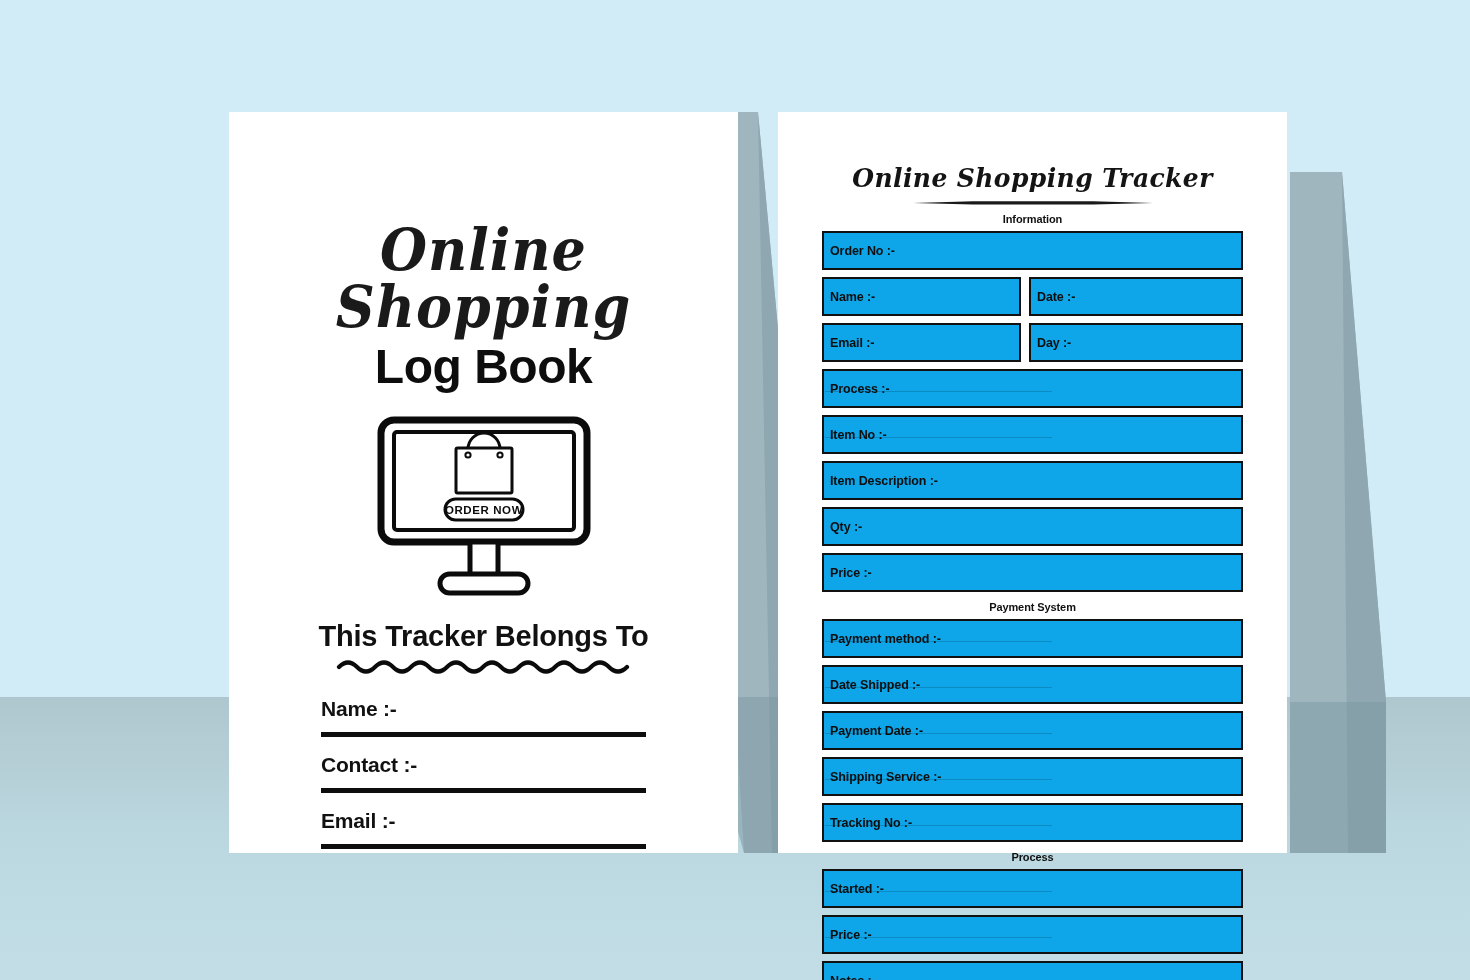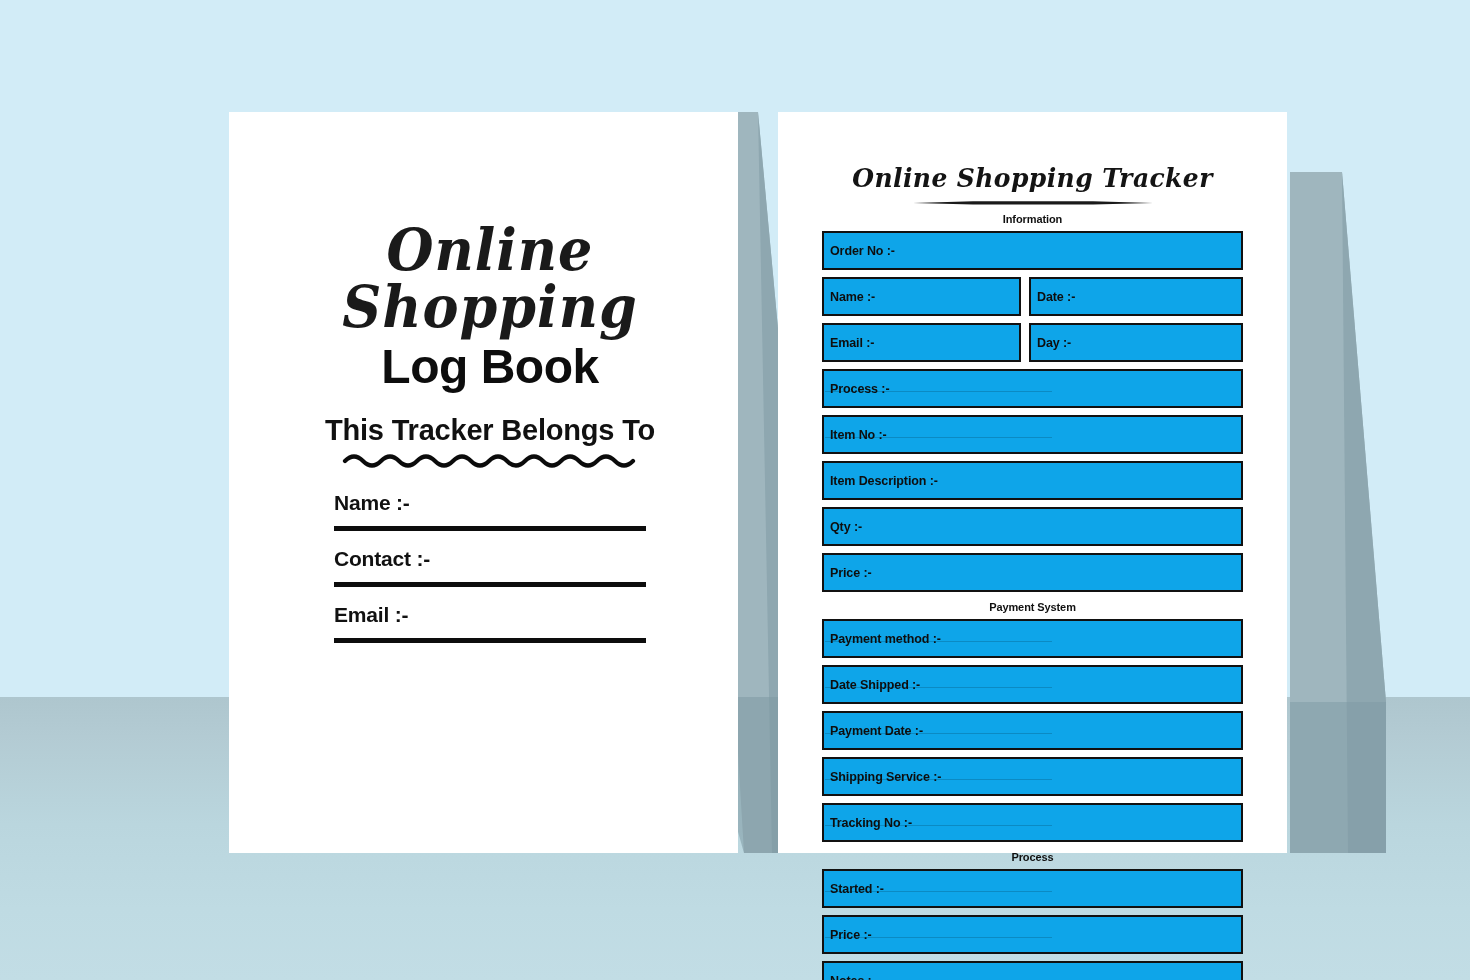--- a/index.html
+++ b/index.html
@@ -47,21 +47,21 @@
     width: 509px;
     height: 741px;
     background: #ffffff;
   }
   #page-cover  { left: 229px; }
   #page-inside { left: 778px; }
 
   
   .cover-inner {
     position: absolute;
-    left: 13px; right: 0;
+    left: 0; right: 0;
     top: 0;
     padding: 0 60px;
   }
 
   .title-script {
     text-align: center;
     font-family: "DejaVu Serif", serif;
     font-style: italic;
     font-weight: 700;
     font-size: 54px;
@@ -221,20 +221,42 @@
     </svg>
   </div>
 
   <div class="page" id="page-cover">
     <div class="cover-inner">
 
       <div class="title-script">Online Shopping</div>
 
       <div class="title-block">Log Book</div>
 
+      <div id="monitor-wrap">
+        <svg width="218" height="182" viewBox="0 0 218 182">
+
+          <rect x="6" y="4" width="206" height="122" rx="13" ry="13" fill="#fff" stroke="#0b0b0b" stroke-width="7"></rect>
+
+          <rect x="19" y="16" width="180" height="98" rx="3" ry="3" fill="#fff" stroke="#0b0b0b" stroke-width="4"></rect>
+
+          <rect x="81" y="32" width="56" height="45" rx="1.5" ry="1.5" fill="#fff" stroke="#0b0b0b" stroke-width="3"></rect>
+
+          <path d="M 93 33 a 16 16 0 0 1 32 0" fill="none" stroke="#0b0b0b" stroke-width="3"></path>
+
+          <circle cx="93" cy="39" r="2.6" fill="#fff" stroke="#0b0b0b" stroke-width="2"></circle>
+          <circle cx="125" cy="39" r="2.6" fill="#fff" stroke="#0b0b0b" stroke-width="2"></circle>
+
+          <rect x="70" y="83" width="78" height="21" rx="10.5" ry="10.5" fill="#fff" stroke="#0b0b0b" stroke-width="3"></rect>
+          <text x="109" y="97.5" text-anchor="middle" font-family="Liberation Sans, sans-serif" font-size="11.5" font-weight="700" letter-spacing="0.6" fill="#0b0b0b">ORDER NOW</text>
+
+          <rect x="95" y="126" width="28" height="33" fill="#fff" stroke="#0b0b0b" stroke-width="5"></rect>
+
+          <rect x="65" y="158" width="88" height="19" rx="9.5" ry="9.5" fill="#fff" stroke="#0b0b0b" stroke-width="5"></rect>
+        </svg>
+      </div>
 
       <div class="belongs-title">This Tracker Belongs To</div>
 
       <div id="wave-wrap">
         <svg width="298" height="22" viewBox="0 0 298 22">
           <path d="M 4 12 Q 13 3 22 12 T 40 12 T 58 12 T 76 12 T 94 12 T 112 12 T 130 12 T 148 12 T 166 12 T 184 12 T 202 12 T 220 12 T 238 12 T 256 12 T 274 12 T 292 12" fill="none" stroke="#0b0b0b" stroke-width="4.2" stroke-linecap="round"></path>
         </svg>
       </div>
 
       <div class="field-group">

